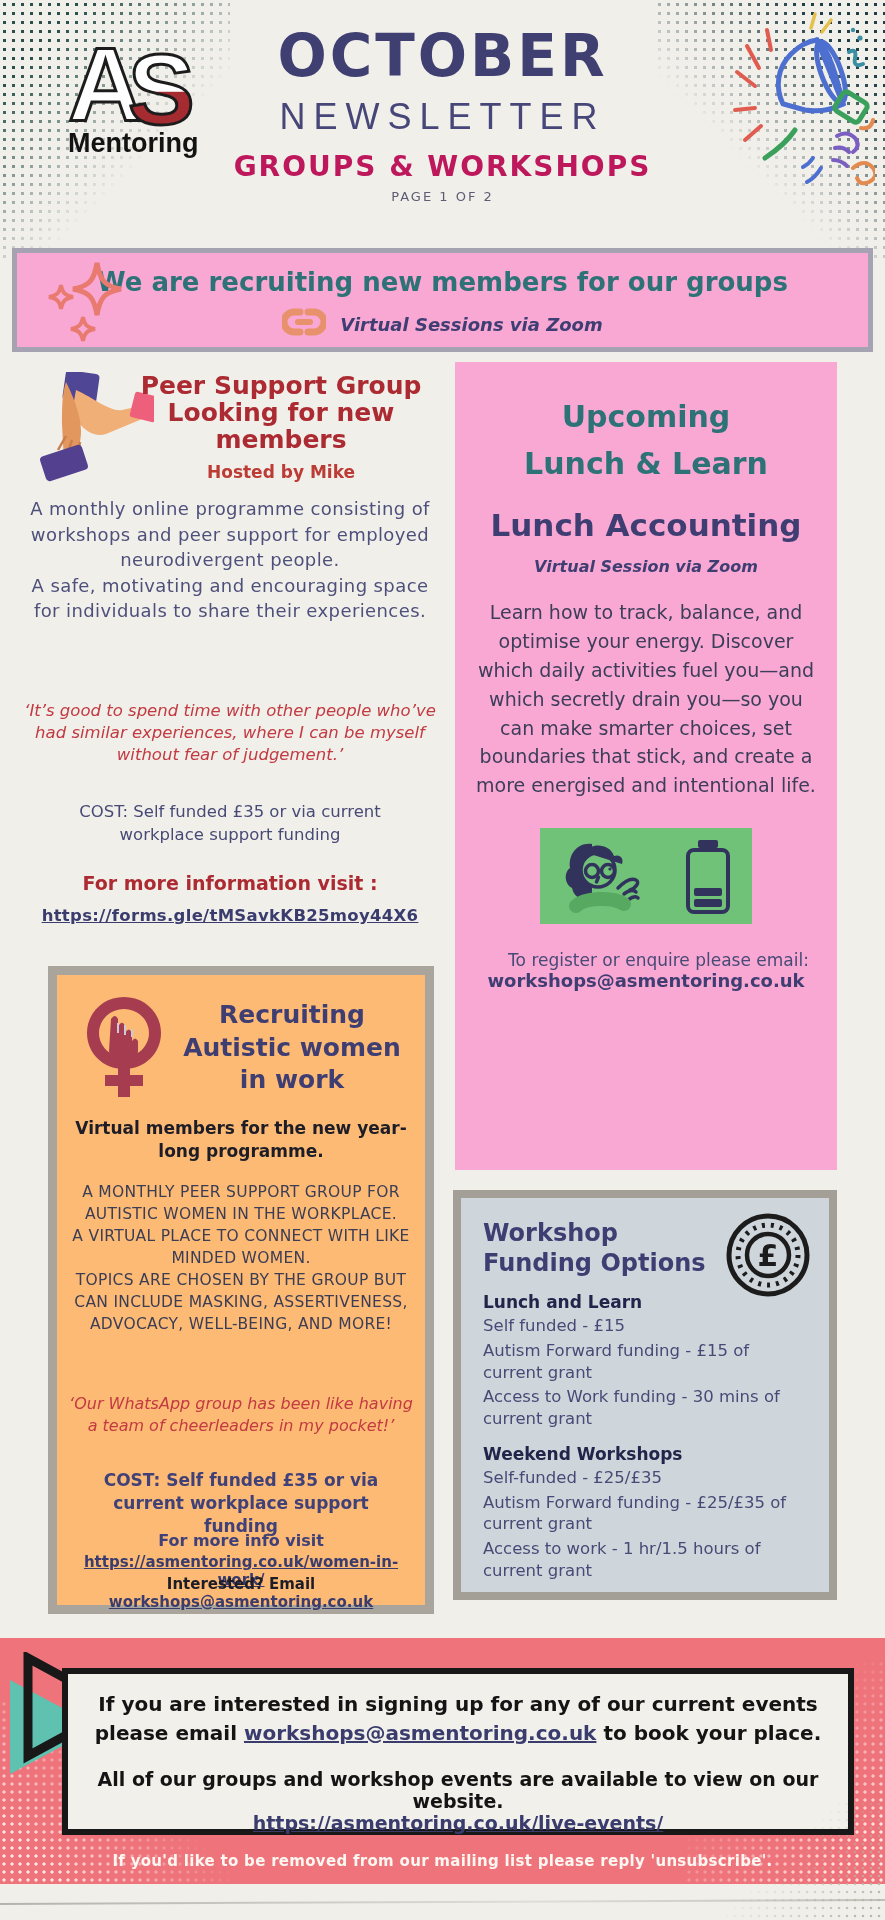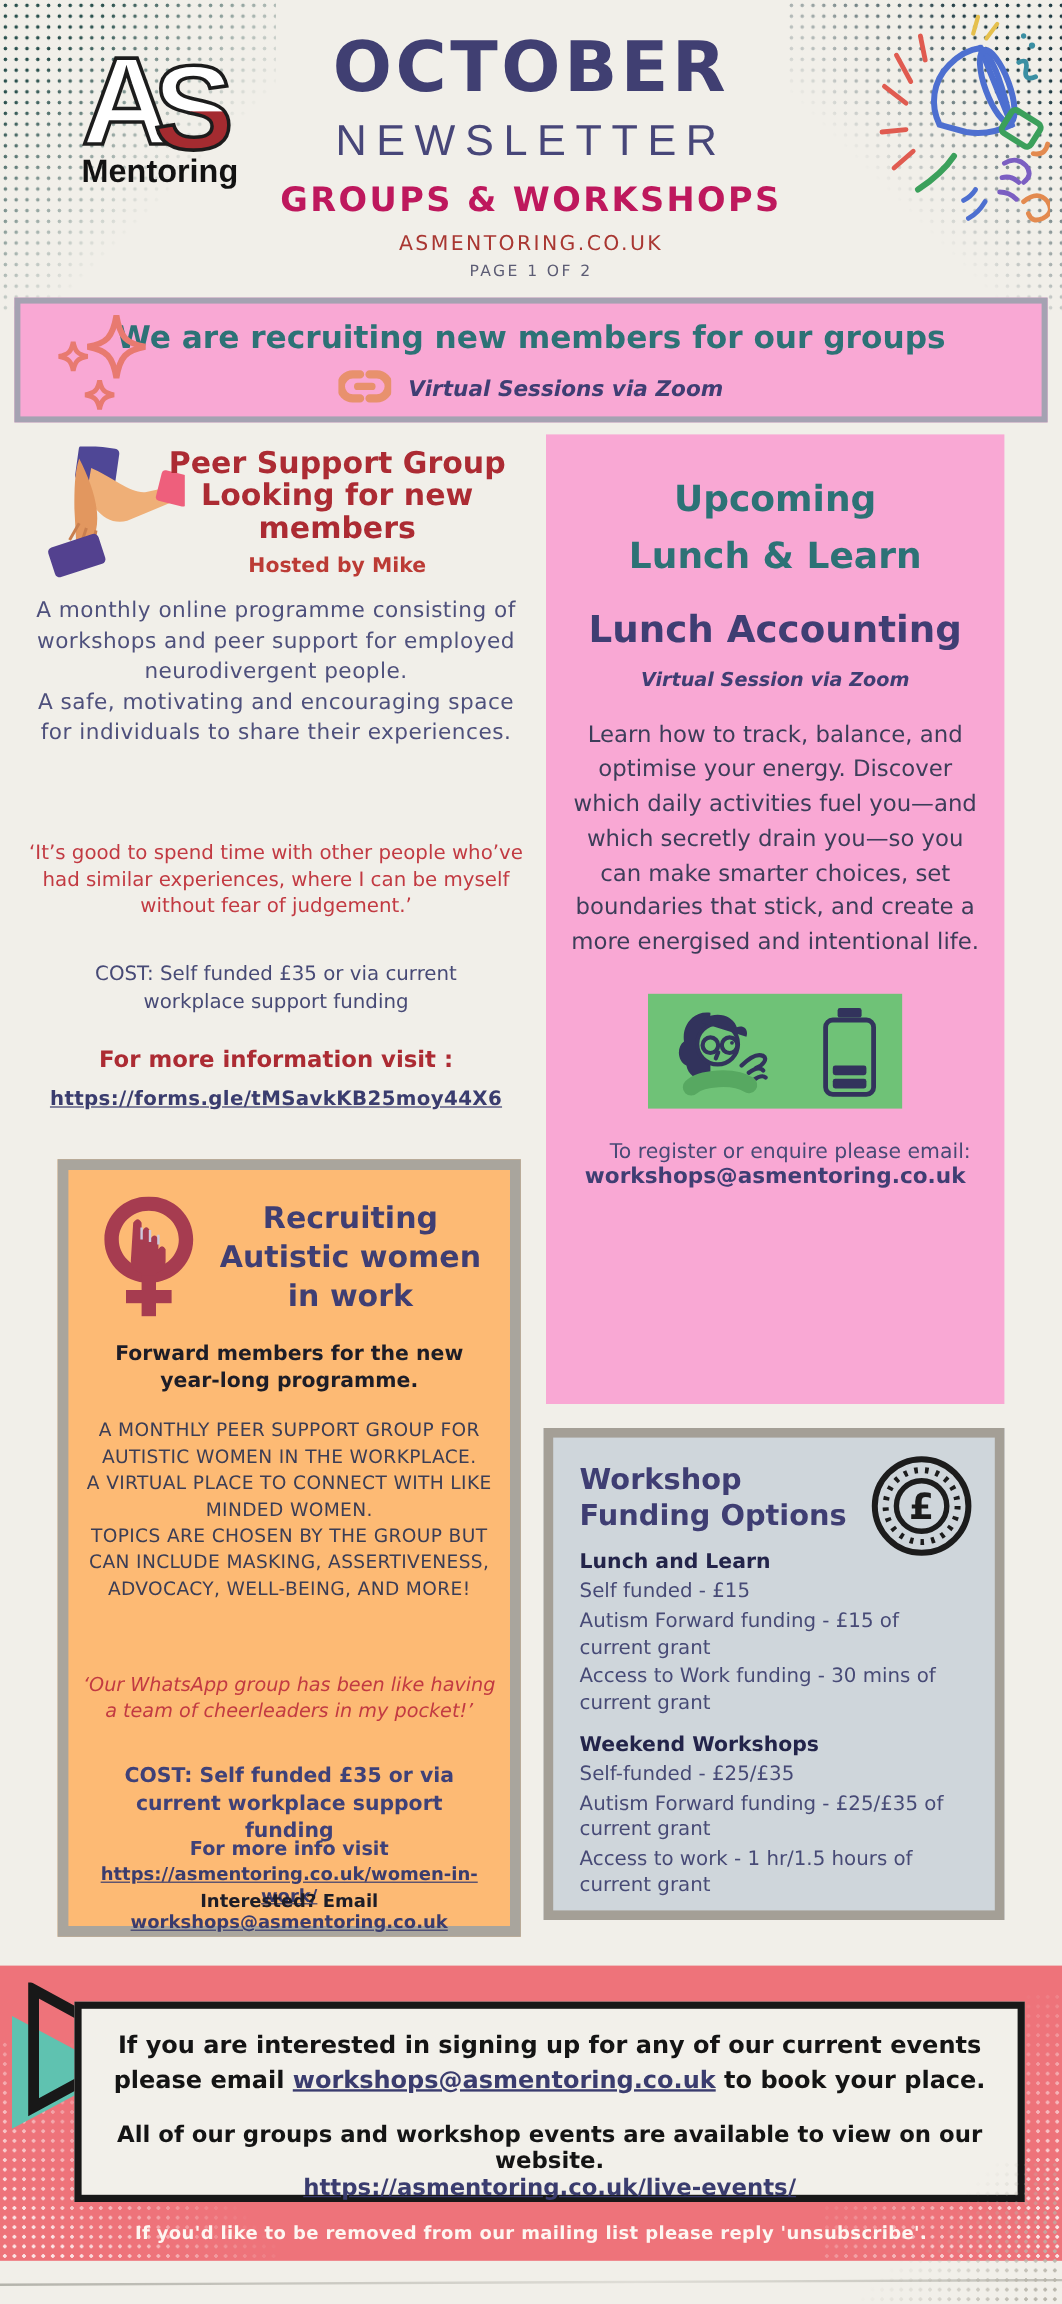--- a/index.html
+++ b/index.html
@@ -87,21 +87,21 @@
     font-size:25px; font-weight:bold; color:#ac2b33; line-height:1.08;
   }
   .peer-hosted { position:absolute; left:138px; top:462px; width:286px; text-align:center;
     font-size:17px; font-weight:bold; color:#bc3b35; }
   .peer-body {
     position:absolute; left:22px; top:496px; width:416px; text-align:center;
     font-size:18px; color:#4e507c; line-height:1.42; letter-spacing:0.4px;
   }
   .peer-quote {
     position:absolute; left:22px; top:700px; width:416px; text-align:center;
-    font-size:16.5px; color:#c23a42; line-height:1.32;
+    font-size:16.5px; font-style:italic; color:#c23a42; line-height:1.32;
   }
   .peer-cost {
     position:absolute; left:50px; top:800px; width:360px; text-align:center;
     font-size:16.5px; color:#474a76; line-height:1.4;
   }
   .peer-info-label {
     position:absolute; left:50px; top:872px; width:360px; text-align:center;
     font-size:19px; font-weight:bold; color:#ac2b33;
   }
   .peer-link {
@@ -209,21 +209,20 @@
       <text x="2" y="102" font-family="Liberation Sans, sans-serif" font-size="104" font-weight="bold" fill="#ffffff" stroke="#1c1c1c" stroke-width="3">A</text>
       <text x="62" y="106" font-family="Liberation Sans, sans-serif" font-size="100" font-weight="bold" fill="url(#sgrad)" stroke="#1c1c1c" stroke-width="3">S</text>
       <text x="2" y="134" font-family="Liberation Sans, sans-serif" font-size="27" font-weight="bold" fill="#121212">Mentoring</text>
     </svg>
   </div>
 
   <div class="header-titles">
     <div class="title-october">OCTOBER</div>
     <div class="title-newsletter">NEWSLETTER</div>
     <div class="title-tagline">GROUPS &amp; WORKSHOPS</div>
-    <div class="title-site">ASMENTORING.CO.UK</div>
     <div class="title-page">PAGE 1 OF 2</div>
   </div>
 
   <div class="megaphone">
     <svg width="150" height="185" viewBox="0 0 150 185">
       <g fill="none" stroke-linecap="round">
 
         <g stroke="#e05b50" stroke-width="4">
           <path d="M30 78 L12 64"></path>
             <path d="M34 60 L22 38"></path>
@@ -359,21 +358,21 @@
           <rect x="20" y="78" width="38" height="11"></rect>
 
           <path d="M26 22 q4 -6 7 0 l0 8 q4 -8 7 -1 l0 7 q4 -7 7 0 l0 8 q3 -5 6 0 l0 10 q0 8 -8 10 l-12 0 q-8 -2 -9 -10 z"></path>
         </g>
         <g stroke="#cdc9dd" stroke-width="2" fill="none">
           <path d="M33 26 v10 M40 28 v10 M47 32 v8"></path>
         </g>
       </svg>
     </div>
     <div class="wiw-heading">Recruiting Autistic women in work</div>
-    <div class="wiw-sub">Forward members for the new year-long programme.</div>
+    <div class="wiw-sub">Virtual members for the new year-long programme.</div>
     <div class="wiw-body preline">A MONTHLY PEER SUPPORT GROUP FOR AUTISTIC WOMEN IN THE WORKPLACE.
 A VIRTUAL PLACE TO CONNECT WITH LIKE MINDED WOMEN.
 TOPICS ARE CHOSEN BY THE GROUP BUT CAN INCLUDE MASKING, ASSERTIVENESS, ADVOCACY, WELL-BEING, AND MORE!</div>
     <div class="wiw-quote">‘Our WhatsApp group has been like having a team of cheerleaders in my pocket!’</div>
     <div class="wiw-cost">COST: Self funded £35 or via current workplace support funding</div>
     <div class="wiw-info-label">For more info visit</div>
     <a class="wiw-link">https://asmentoring.co.uk/women-in-work/</a>
     <div class="wiw-interested">
       <span>Interested? Email </span><a class="em">workshops@asmentoring.co.uk</a>
     </div>

